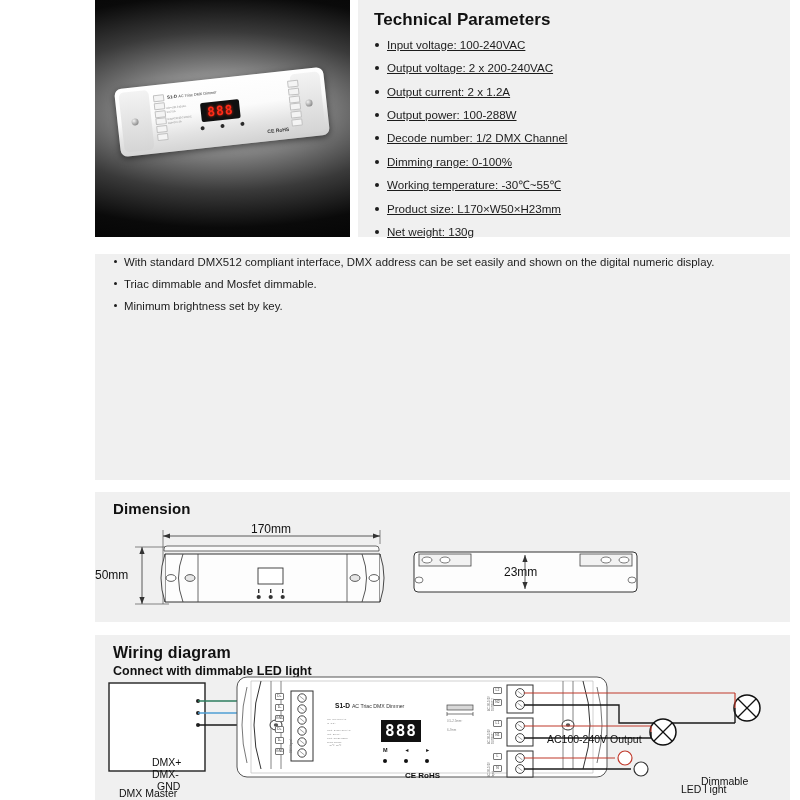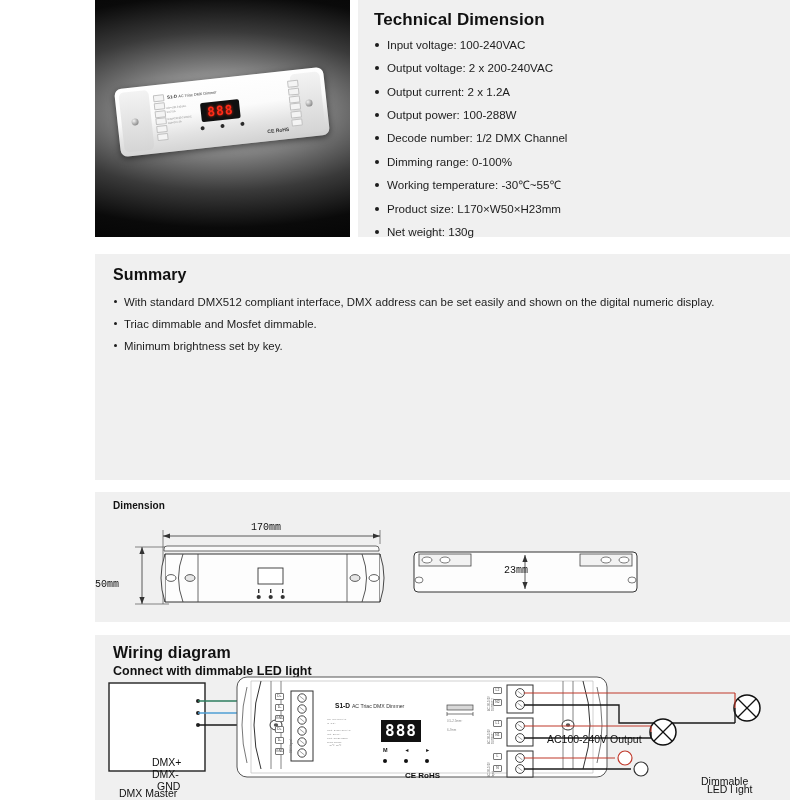--- a/index.html
+++ b/index.html
@@ -154,20 +154,21 @@
     margin: 0;
     padding: 0 0 0 17px;
   }
   ul.speclist li {
     font-size: 11.6px;
     line-height: 1.05;
     margin-bottom: 11.2px;
     position: relative;
     padding-left: 12px;
     color: #1c1c1c;
+    text-decoration: underline;
   }
   ul.speclist li::before {
     content: "";
     position: absolute;
     left: 0; top: 4px;
     width: 4px; height: 4px;
     border-radius: 50%;
     background: #1c1c1c;
   }
 
@@ -201,35 +202,34 @@
     border-radius: 50%;
     background: #1c1c1c;
   }
 
   
   #dimension-panel {
     left: 95px; top: 492px;
     width: 695px; height: 130px;
   }
   #dimension-panel .section-title {
-    font-size: 10px;
+    font-size: 15px;
     margin: 8px 0 0 18px;
   }
   .dim-stage {
     position: absolute;
     left: 0; top: 0;
     width: 695px; height: 130px;
     pointer-events: none;
   }
   .dim-label {
     position: absolute;
-    font-size: 10px;
+    font-size: 12px;
     color: #111;
     white-space: nowrap;
-    font-family: Liberation Mono, monospace;
   }
 
   
   #wiring-panel {
     left: 95px; top: 635px;
     width: 695px; height: 165px;
   }
   #wiring-panel .section-title {
     font-size: 16px;
     margin: 9px 0 2px 18px;
@@ -361,36 +361,35 @@
     <div class="photo-btns">
       <i></i>
       <i></i>
       <i></i>
     </div>
     <div class="photo-cert">CE RoHS</div>
   </div>
 </div>
 
 <div class="panel" id="tech-panel">
-  <div class="section-title">Technical Dimension</div>
+  <div class="section-title">Technical Parameters</div>
   <ul class="speclist">
     <li>Input voltage: 100-240VAC</li>
     <li>Output voltage: 2 x 200-240VAC</li>
     <li>Output current: 2 x 1.2A</li>
     <li>Output power: 100-288W</li>
     <li>Decode number: 1/2 DMX Channel</li>
     <li>Dimming range: 0-100%</li>
     <li>Working temperature: -30℃~55℃</li>
     <li>Product size: L170×W50×H23mm</li>
     <li>Net weight: 130g</li>
   </ul>
 </div>
 
 <div class="panel" id="summary-panel">
-  <div class="section-title">Summary</div>
   <ul class="bullets">
     <li>With standard DMX512 compliant interface, DMX address can be set easily and shown on the digital numeric display.</li>
     <li>Triac dimmable and Mosfet dimmable.</li>
     <li>Minimum brightness set by key.</li>
   </ul>
 </div>
 
 <div class="panel" id="dimension-panel">
   <div class="section-title">Dimension</div>
 
@@ -451,21 +450,21 @@
       <ellipse cx="324" cy="88" rx="4" ry="3" fill="#fff" stroke="#444" stroke-width=".7"></ellipse>
       <ellipse cx="537" cy="88" rx="4" ry="3" fill="#fff" stroke="#444" stroke-width=".7"></ellipse>
 
       <line x1="430" y1="63" x2="430" y2="97" stroke="#333" stroke-width=".8"></line>
       <path d="M430,63 l-2.6,7 h5.2 z" fill="#333" stroke="none"></path>
       <path d="M430,97 l-2.6,-7 h5.2 z" fill="#333" stroke="none"></path>
     </g>
   </svg>
 
   <div class="dim-label" style="left:156px; top:30px;">170mm</div>
-  <div class="dim-label" style="left:0px; top:87px;">50mm</div>
+  <div class="dim-label" style="left:0px; top:76px;">50mm</div>
   <div class="dim-label" style="left:409px; top:73px;">23mm</div>
 </div>
 
 <div class="panel" id="wiring-panel">
   <div class="section-title">Wiring diagram</div>
   <div class="sub-title">Connect with dimmable LED light</div>
 
   <svg class="wire-stage" viewBox="0 0 695 165">
 
     <rect x="14" y="48" width="96" height="88" fill="#fff" stroke="#222" stroke-width="1.4"></rect>
@@ -569,21 +568,21 @@
     </g>
   </svg>
 
   <div class="wire-text big" style="left:24px; top:152px;">DMX Master</div>
   <div class="wire-text big" style="left:57px; top:121px;">DMX+</div>
   <div class="wire-text big" style="left:57px; top:133px;">DMX-</div>
   <div class="wire-text big" style="left:62px; top:145px;">GND</div>
 
   <div class="wire-text big" style="left:452px; top:98px;">AC100-240V Output</div>
   <div class="wire-text big" style="left:586px; top:140px;padding-left:20px;">Dimmable</div>
-  <div class="wire-text big" style="left:586px; top:148px;margin-left:26px;">LED l ight</div>
+  <div class="wire-text big" style="left:586px; top:148px;">LED l ight</div>
 
   <div class="dev-name" style="left:240px; top:67px;">
     <span>S1-D</span>
     <span class="sub">AC Triac DMX Dimmer</span>
   </div>
   <div class="dev-micro" style="left:232px; top:83px;">
     Uin=100-240VAC<br>In=2.5A<br><br>Uout=2x100-240VAC<br>Iout=2x1.2A<br>Pout=2x120-288W<br>Temp Range:<br>&nbsp;&nbsp;-30℃~55℃
   </div>
   <div class="dev-display" style="left:286px; top:85px; width:40px; height:22px; line-height:22px; font-size:16px; letter-spacing:1px;">888</div>
   <div class="dev-keys" style="left:288px; top:112px; width:46px;">

